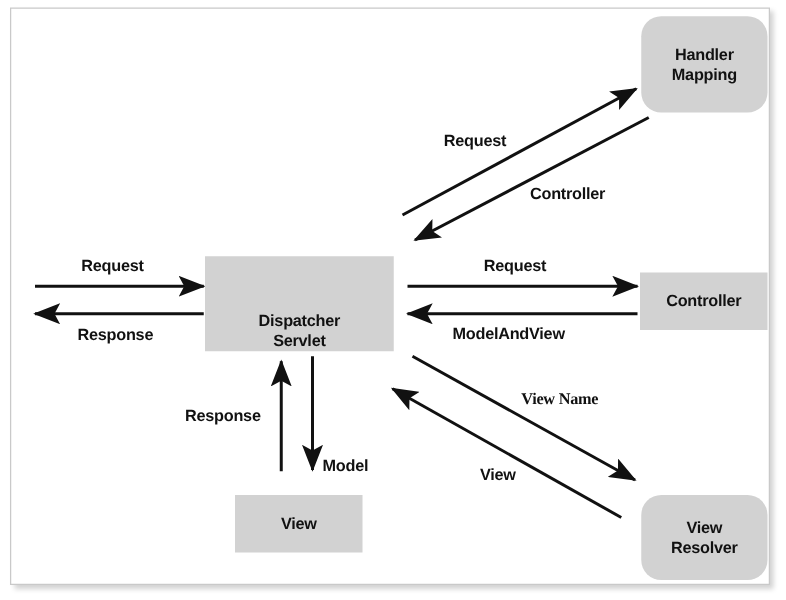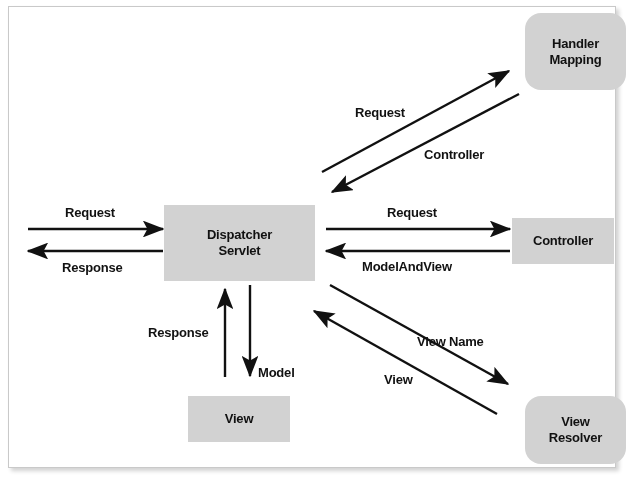--- a/index.html
+++ b/index.html
@@ -45,21 +45,21 @@
     color: #111111;
     display: flex;
     align-items: center;
     justify-content: center;
     text-align: center;
     font-weight: bold;
     font-size: 13px;
     line-height: 1.22;
     letter-spacing: -0.2px;
   }
-  .node.rounded { border-radius: 16px; margin-left: 12px; }
+  .node.rounded { border-radius: 16px; }
   .node-label { white-space: pre-line; display: block; }
 
   
   .edge-label {
     position: absolute;
     color: #111111;
     font-weight: bold;
     font-size: 13px;
     line-height: 1;
     white-space: nowrap;
@@ -87,21 +87,21 @@
         <line x1="326" y1="229" x2="510" y2="229" stroke="#111111" stroke-width="2.4" marker-end="url(#arrowhead)"></line>
         <line x1="510" y1="251" x2="326" y2="251" stroke="#111111" stroke-width="2.4" marker-end="url(#arrowhead)"></line>
         <line x1="330" y1="285" x2="508" y2="384" stroke="#111111" stroke-width="2.4" marker-end="url(#arrowhead)"></line>
         <line x1="497" y1="414" x2="314" y2="311" stroke="#111111" stroke-width="2.4" marker-end="url(#arrowhead)"></line>
         <line x1="225" y1="377" x2="225" y2="289" stroke="#111111" stroke-width="2.4" marker-end="url(#arrowhead)"></line>
         <line x1="250" y1="285" x2="250" y2="376" stroke="#111111" stroke-width="2.4" marker-end="url(#arrowhead)"></line>
       </g>
   </svg>
 
   <div id="node-layer">
-      <div class="node" style="left: 164px; top: 205px; width: 151px; height: 76px; background: rgb(210, 210, 210);">
+      <div class="node" style="left: 164px; top: 205px; width: 151px; height: 76px; background: rgb(210, 210, 210); align-items: flex-end;">
         <span class="node-label">Dispatcher
 Servlet</span>
       </div>
       <div class="node rounded" style="left: 513px; top: 13px; width: 101px; height: 77px; background: rgb(210, 210, 210);">
         <span class="node-label">Handler
 Mapping</span>
       </div>
       <div class="node" style="left: 512px; top: 218px; width: 102px; height: 46px; background: rgb(210, 210, 210);">
         <span class="node-label">Controller</span>
       </div>
@@ -114,19 +114,19 @@
       </div>
     </div>
 
   <div id="edge-label-layer">
       <div class="edge-label" style="left: 65px; top: 206px;">Request</div>
       <div class="edge-label" style="left: 62px; top: 261px;">Response</div>
       <div class="edge-label" style="left: 355px; top: 106px;">Request</div>
       <div class="edge-label" style="left: 424px; top: 148px;">Controller</div>
       <div class="edge-label" style="left: 387px; top: 206px;">Request</div>
       <div class="edge-label" style="left: 362px; top: 260px;">ModelAndView</div>
-      <div class="edge-label" style="left: 417px; top: 335px;">View Name</div>
+      <div class="edge-label" style="left: 417px; top: 312px; font-family: Liberation Serif, serif;">View Name</div>
       <div class="edge-label" style="left: 384px; top: 373px;">View</div>
       <div class="edge-label" style="left: 148px; top: 326px;">Response</div>
       <div class="edge-label" style="left: 258px; top: 326px; margin-top: 40px;">Model</div>
     </div>
 
 </div>
 
 </body></html>

